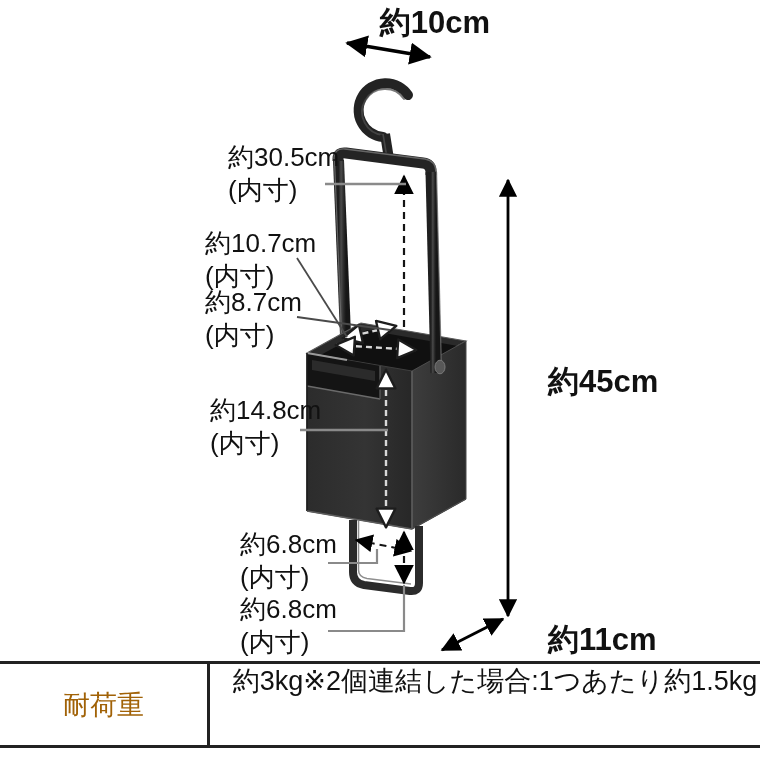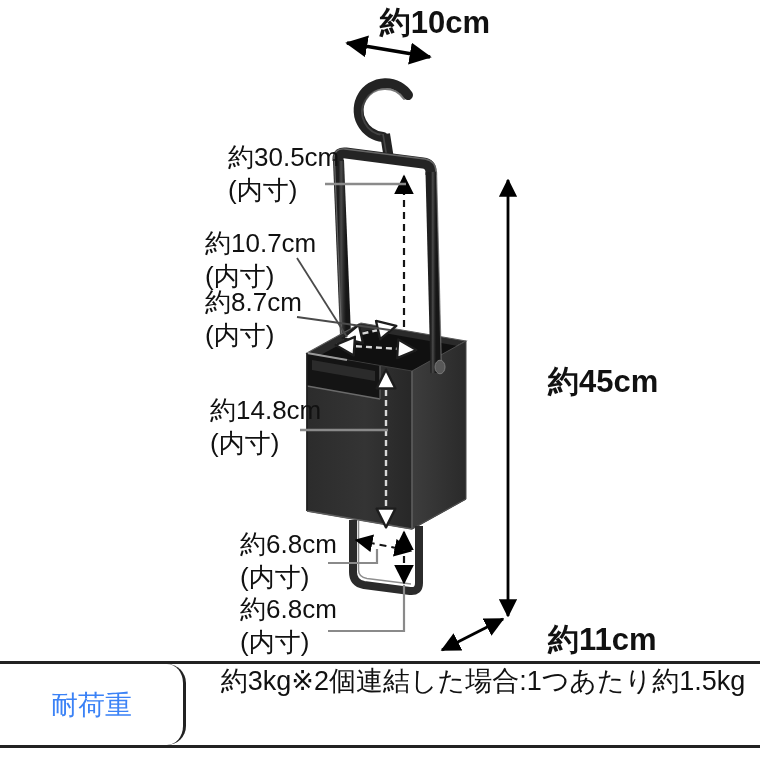--- a/index.html
+++ b/index.html
@@ -10,23 +10,23 @@
 
   .dim-bold{font-family:"Liberation Sans","DejaVu Sans",sans-serif;
             font-size:31px;font-weight:700;fill:#111;}
   .dim-reg{font-family:"Liberation Sans","DejaVu Sans",sans-serif;
            font-size:26px;font-weight:400;fill:#111;}
 
   .spec-table{position:absolute;left:0;top:660px;width:760px;height:100px;box-sizing:border-box;}
   .spec-table .rule-top{position:absolute;left:0;top:1px;width:760px;height:3px;background:#222;}
   .spec-table .rule-bottom{position:absolute;left:0;top:85px;width:760px;height:3px;background:#222;}
   .spec-row{position:absolute;left:0;top:4px;width:760px;height:81px;display:flex;}
-  .cell-label{width:186px;display:flex;align-items:center;justify-content:center;
+  .cell-label{width:210px;display:flex;align-items:center;justify-content:center;
               border-right:3px solid #222;box-sizing:border-box;
-              font-size:27px;color:#3b82f6;border-radius:19px;}
+              font-size:27px;color:#a16207;}
   .cell-value{flex:1;display:flex;flex-direction:row;justify-content:center;
               padding-left:20px;box-sizing:border-box;}
   .cell-value div{font-size:27px;color:#111;line-height:1.26;white-space:nowrap;}
 </style>
 </head>
 <body>
 
 <div class="page">
 
   <svg class="diagram" viewBox="0 0 760 660">

